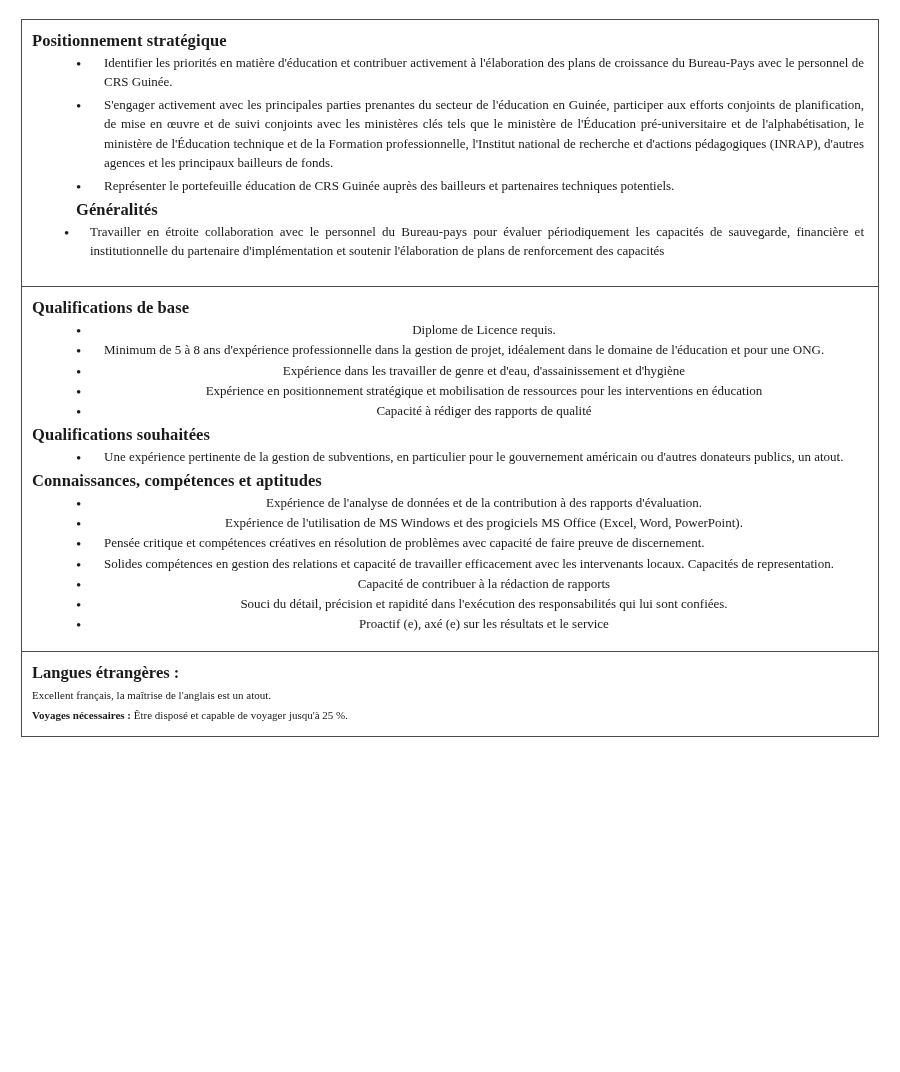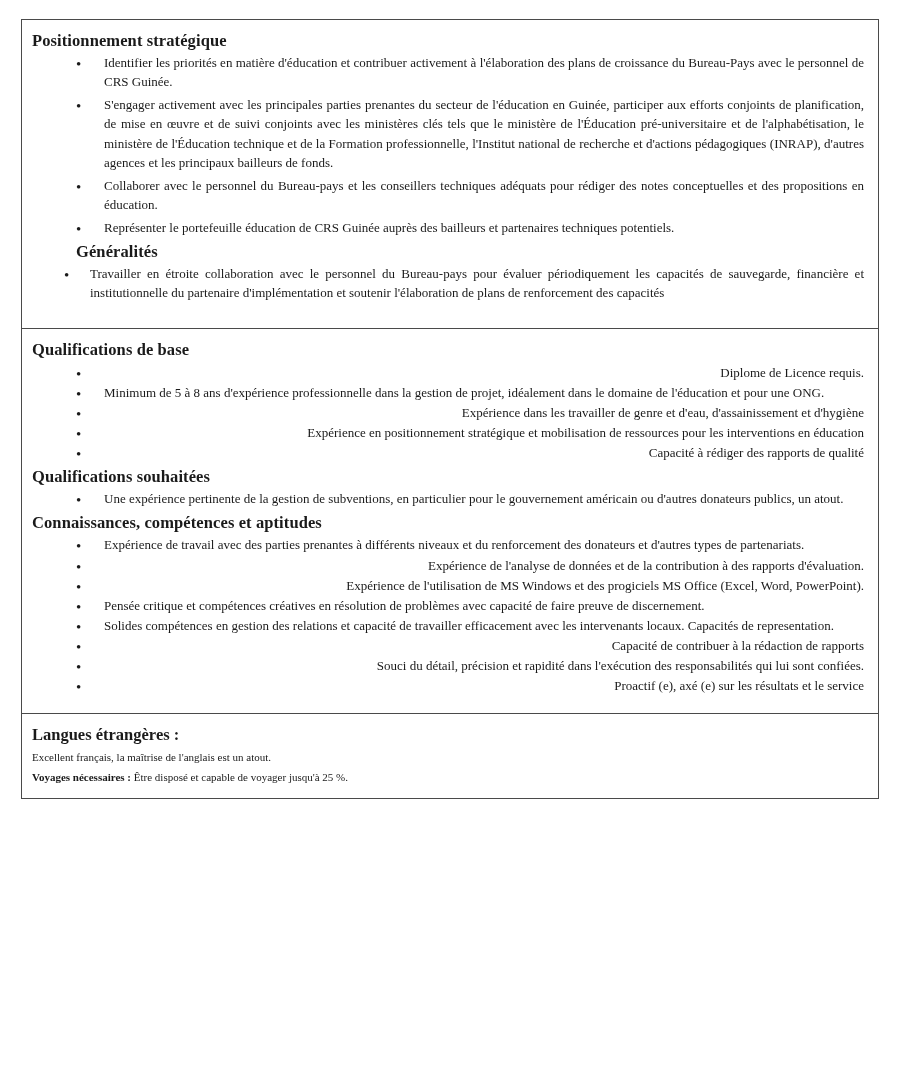--- a/index.html
+++ b/index.html
@@ -80,21 +80,21 @@
   ul.bullets > li::before {
     content: "\2022";
     position: absolute;
     left: 44px;
     top: -1px;
     font-size: 15px;
     line-height: 1.6;
   }
   ul.bullets.tight > li {
     margin-bottom: 1px;
-    text-align: right;
+    text-align: center;
   }
   ul.bullets.tight > li.just {
     text-align: justify;
   }
 
   
   ul.bullets.general > li {
     padding-left: 58px;
   }
   ul.bullets.general > li::before {
@@ -121,21 +121,20 @@
 
   <div class="doc-table">
 
     <div class="doc-section sec-positioning">
 
       <h2 class="heading">Positionnement stratégique</h2>
 
       <ul class="bullets">
         <li>Identifier les priorités en matière d'éducation et contribuer activement à l'élaboration des plans de croissance du Bureau-Pays avec le personnel de CRS Guinée.</li>
         <li>S'engager activement avec les principales parties prenantes du secteur de l'éducation en Guinée, participer aux efforts conjoints de planification, de mise en œuvre et de suivi conjoints avec les ministères clés tels que le ministère de l'Éducation pré-universitaire et de l'alphabétisation, le ministère de l'Éducation technique et de la Formation professionnelle, l'Institut national de recherche et d'actions pédagogiques (INRAP), d'autres agences et les principaux bailleurs de fonds.</li>
-        <li>Collaborer avec le personnel du Bureau-pays et les conseillers techniques adéquats pour rédiger des notes conceptuelles et des propositions en éducation.</li>
         <li>Représenter le portefeuille éducation de CRS Guinée auprès des bailleurs et partenaires techniques potentiels.</li>
       </ul>
 
       <h2 class="heading indented sub">Généralités</h2>
 
       <ul class="bullets general">
         <li>Travailler en étroite collaboration avec le personnel du Bureau-pays pour évaluer périodiquement les capacités de sauvegarde, financière et institutionnelle du partenaire d'implémentation et soutenir l'élaboration de plans de renforcement des capacités</li>
       </ul>
 
     </div>
@@ -154,21 +153,20 @@
 
       <h2 class="heading">Qualifications souhaitées</h2>
 
       <ul class="bullets tight">
         <li class="just">Une expérience pertinente de la gestion de subventions, en particulier pour le gouvernement américain ou d'autres donateurs publics, un atout.</li>
       </ul>
 
       <h2 class="heading">Connaissances, compétences et aptitudes</h2>
 
       <ul class="bullets tight">
-        <li class="just">Expérience de travail avec des parties prenantes à différents niveaux et du renforcement des donateurs et d'autres types de partenariats.</li>
         <li>Expérience de l'analyse de données et de la contribution à des rapports d'évaluation.</li>
         <li>Expérience de l'utilisation de MS Windows et des progiciels MS Office (Excel, Word, PowerPoint).</li>
         <li class="just">Pensée critique et compétences créatives en résolution de problèmes avec capacité de faire preuve de discernement.</li>
         <li class="just">Solides compétences en gestion des relations et capacité de travailler efficacement avec les intervenants locaux. Capacités de representation.</li>
         <li>Capacité de contribuer à la rédaction de rapports</li>
         <li>Souci du détail, précision et rapidité dans l'exécution des responsabilités qui lui sont confiées.</li>
         <li>Proactif (e), axé (e) sur les résultats et le service</li>
       </ul>
 
     </div>

